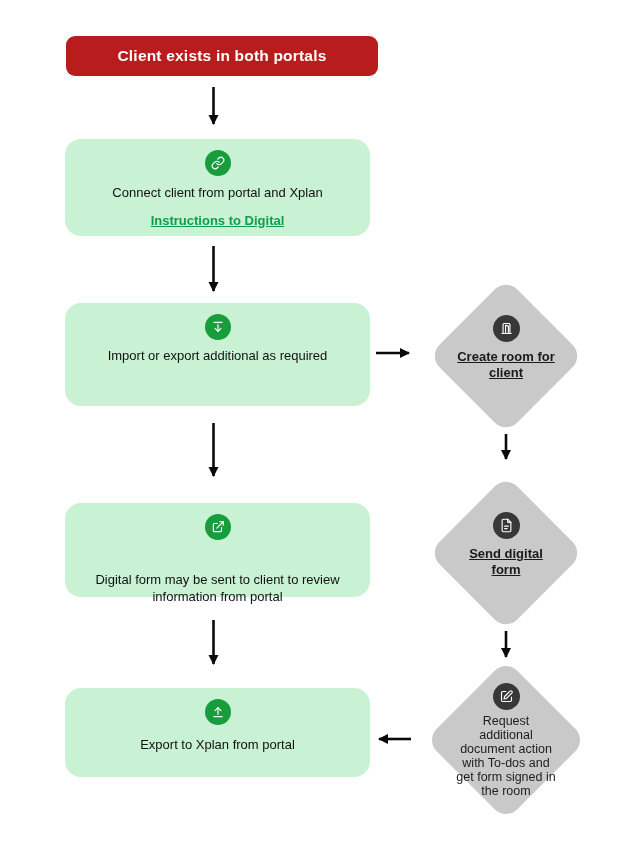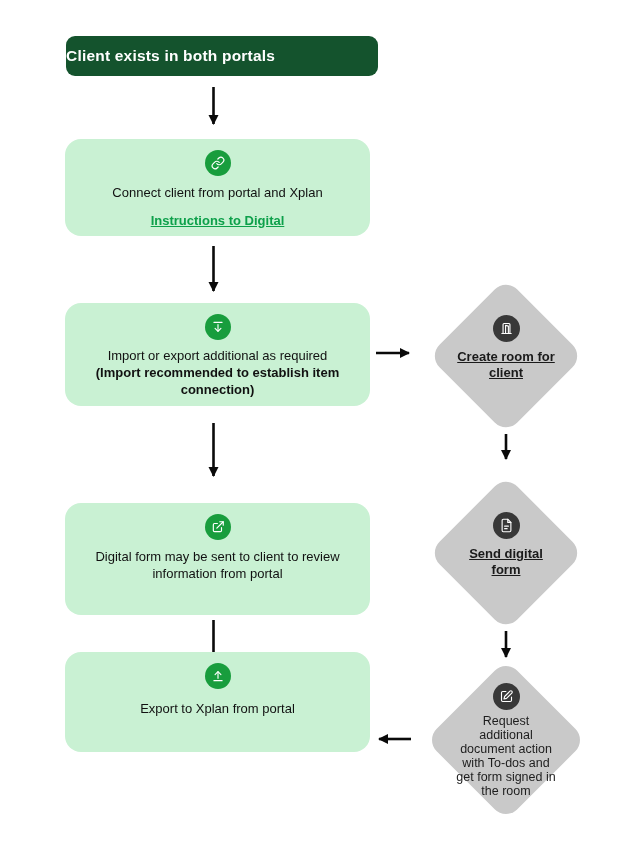--- a/index.html
+++ b/index.html
@@ -4,43 +4,43 @@
 <style>
   * { margin:0; padding:0; box-sizing:border-box; }
   html,body { background:#ffffff; }
   body { font-family:"Liberation Sans","DejaVu Sans",sans-serif; }
   .canvas { position:relative; width:642px; height:856px; background:#ffffff; overflow:hidden; }
 
   .arrows { position:absolute; left:0; top:0; width:642px; height:856px; pointer-events:none; }
 
   .header-box {
     position:absolute; left:66px; top:36px; width:312px; height:40px;
-    background:#14532d; border-radius:9px;
-    display:flex; align-items:center; 
+    background:#b91c1c; border-radius:9px;
+    display:flex; align-items:center; justify-content:center;
   }
   .header-box span { color:#ffffff; font-size:15.5px; font-weight:bold; letter-spacing:.2px; }
 
   .gbox {
     position:absolute; left:65px; width:305px;
     background:#c9f1d3; border-radius:16px;
     display:flex; flex-direction:column; align-items:center; text-align:center;
   }
   .gicon {
     width:26px; height:26px; border-radius:50%; background:#189d3d;
     display:flex; align-items:center; justify-content:center; margin-top:11px; flex:0 0 auto;
   }
   .gicon svg { width:14px; height:14px; stroke:#ffffff; fill:none; stroke-width:2; stroke-linecap:round; stroke-linejoin:round; }
   .gtext { font-size:13px; color:#111111; margin-top:9px; line-height:1.3; max-width:280px; }
   .gtext-bold { font-size:13px; color:#111111; font-weight:bold; line-height:1.3; max-width:262px; }
   .glink { display:inline-block; margin-top:11px; font-size:13px; font-weight:bold; color:#0da04a; text-decoration:underline; cursor:pointer; }
 
   #box1 { top:139px; height:97px; }
   #box2 { top:303px; height:103px; }
-  #box3 { top:503px; height:112px; }
-  #box4 { top:652px; height:100px; }
+  #box3 { top:503px; height:94px;gap:23px; }
+  #box4 { top:688px; height:89px; }
   #box4 .gtext { margin-top:12px; }
 
   .diamond {
     position:absolute; background:#c9c9c9; border-radius:16px;
     transform:rotate(45deg);
   }
   #dia1, #dia2 { width:110px; height:110px; }
   #dia1 { left:451px; top:301px; }
   #dia2 { left:451px; top:498px; }
   #dia3 { left:449px; top:683px; width:114px; height:114px; }
@@ -99,21 +99,20 @@
 
   <div class="gbox" id="box2">
     <div class="gicon">
       <svg viewBox="0 0 24 24">
         <path d="M5 4h14"></path>
         <path d="M12 8v11"></path>
         <path d="M7 14.5l5 5 5-5"></path>
       </svg>
     </div>
     <div class="gtext" style="margin-top:8px;">Import or export additional as required</div>
-    <div class="gtext-bold">(Import recommended to establish item connection)</div>
   </div>
 
   <div class="gbox" id="box3">
     <div class="gicon">
       <svg viewBox="0 0 24 24">
         <path d="M18 13v5a2 2 0 0 1-2 2H6a2 2 0 0 1-2-2V8a2 2 0 0 1 2-2h5"></path>
         <polyline points="15 3 21 3 21 9"></polyline>
         <line x1="10" y1="14" x2="21" y2="3"></line>
       </svg>
     </div>

